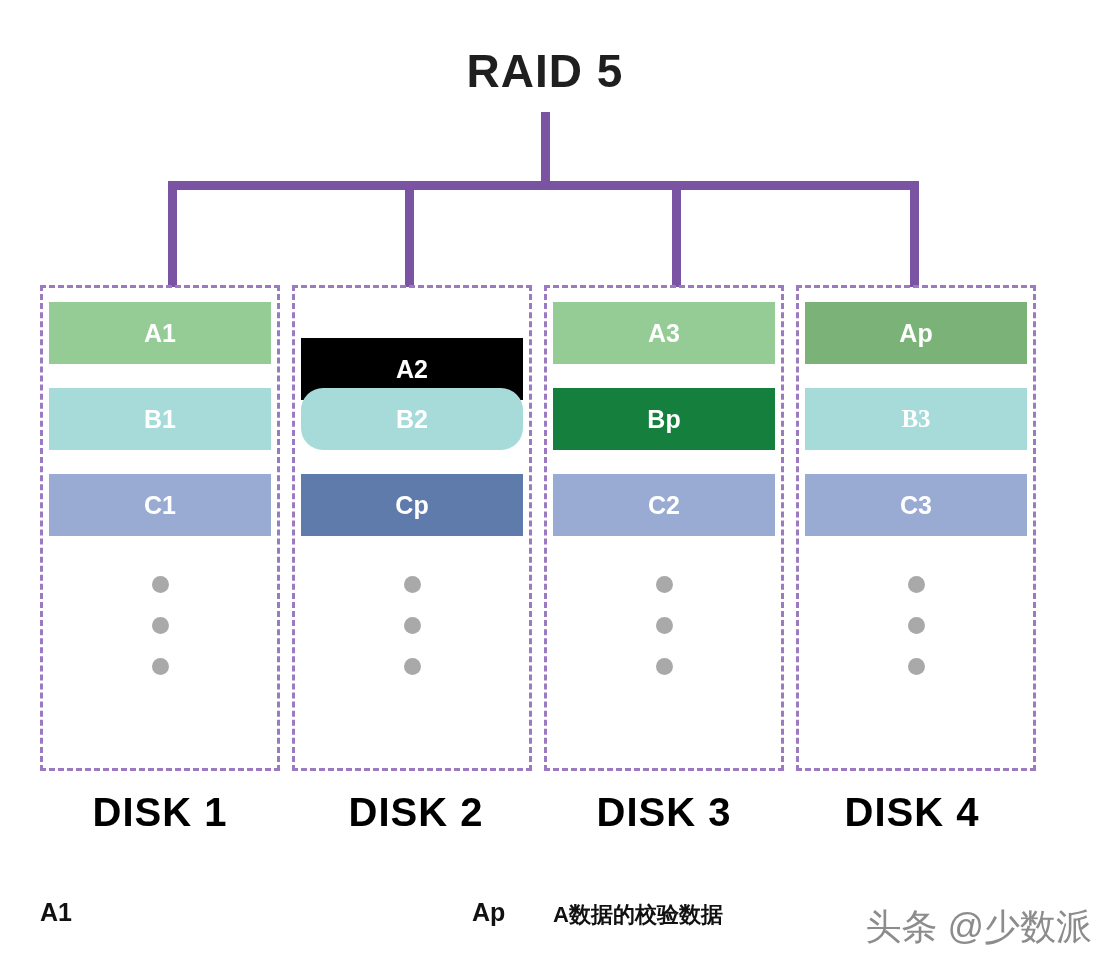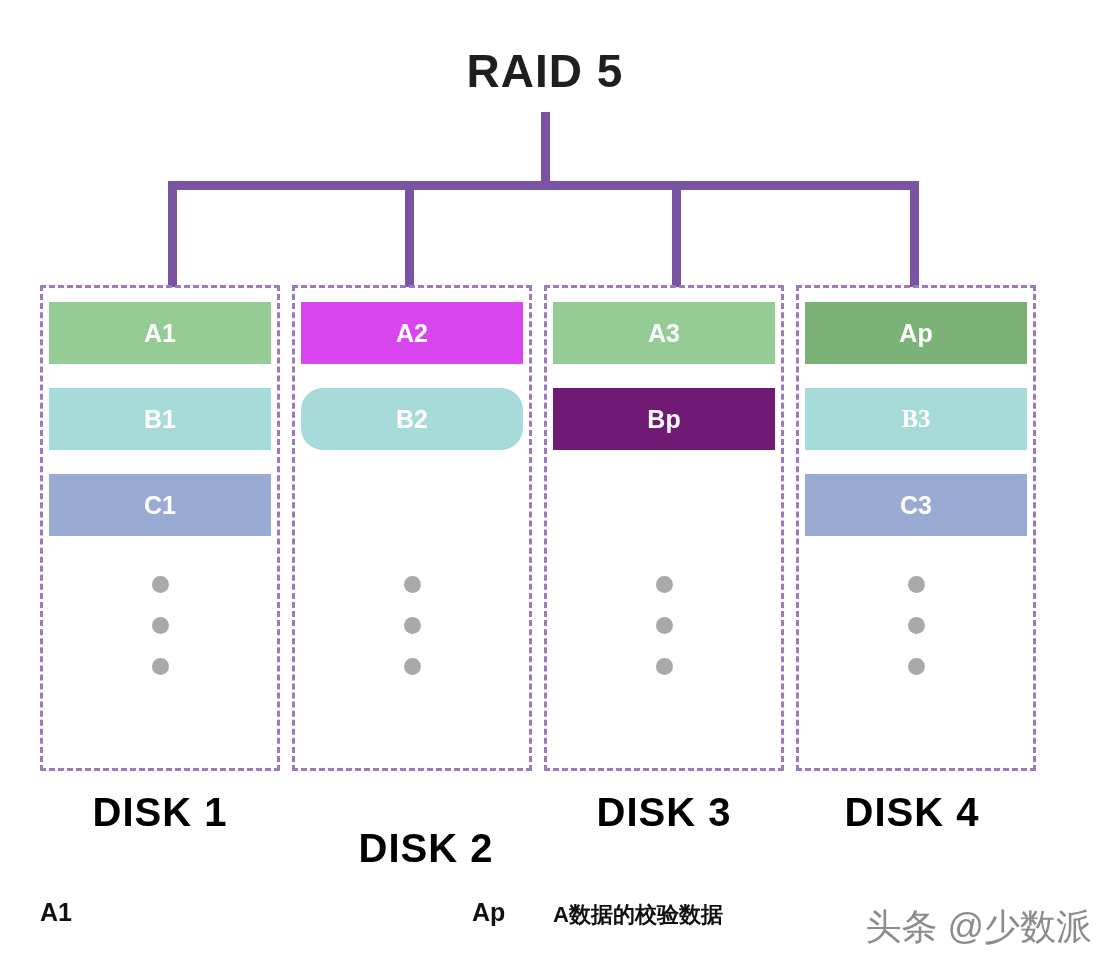--- a/index.html
+++ b/index.html
@@ -85,21 +85,21 @@
     position: absolute;
     top: 790px;
     width: 240px;
     text-align: center;
     font-size: 40px;
     font-weight: 600;
     color: #000000;
     letter-spacing: 1px;
   }
   .dlabel-0 { left: 40px; }
-  .dlabel-1 { left: 306px; margin-top: 36px; }
+  .dlabel-1 { left: 296px; }
   .dlabel-2 { left: 544px; }
   .dlabel-3 { left: 792px; }
 
   .legend-sym { position: absolute; font-size: 25px; font-weight: 700; color: #111111; }
   .legend-text { position: absolute; font-size: 22px; font-weight: 600; color: #111111; }
   .lsym-0 { left: 40px;  top: 898px; }
   .ltext-0 { left: 122px; top: 900px; }
   .lsym-1 { left: 472px; top: 898px; }
   .ltext-1 { left: 553px; top: 900px; }
 
@@ -131,32 +131,34 @@
     <div class="block row-1" style="background: rgb(166, 219, 218);">B1</div>
     <div class="block row-2" style="background: rgb(154, 171, 211);">C1</div>
     <div class="dots">
       <span class="dot"></span>
       <span class="dot"></span>
       <span class="dot"></span>
     </div>
   </div>
 
   <div class="disk disk-1">
-    <div class="block row-0" style="background: #d946ef;">A2</div>
+    <div class="block row-0" style="background: #000000; margin-top: 36px;">A2</div>
     <div class="block row-1" style="background: rgb(166, 219, 218); border-radius: 22px;">B2</div>
+    <div class="block row-2" style="background: rgb(95, 123, 171);">Cp</div>
     <div class="dots">
       <span class="dot"></span>
       <span class="dot"></span>
       <span class="dot"></span>
     </div>
   </div>
 
   <div class="disk disk-2">
     <div class="block row-0" style="background: rgb(149, 204, 149);">A3</div>
-    <div class="block row-1" style="background: #701a75;">Bp</div>
+    <div class="block row-1" style="background: #15803d;">Bp</div>
+    <div class="block row-2" style="background: rgb(154, 171, 211);">C2</div>
     <div class="dots">
       <span class="dot"></span>
       <span class="dot"></span>
       <span class="dot"></span>
     </div>
   </div>
 
   <div class="disk disk-3">
     <div class="block row-0" style="background: rgb(123, 178, 119);">Ap</div>
     <div class="block row-1" style="background: rgb(166, 219, 218); font-family: Liberation Serif, serif;">B3</div>

